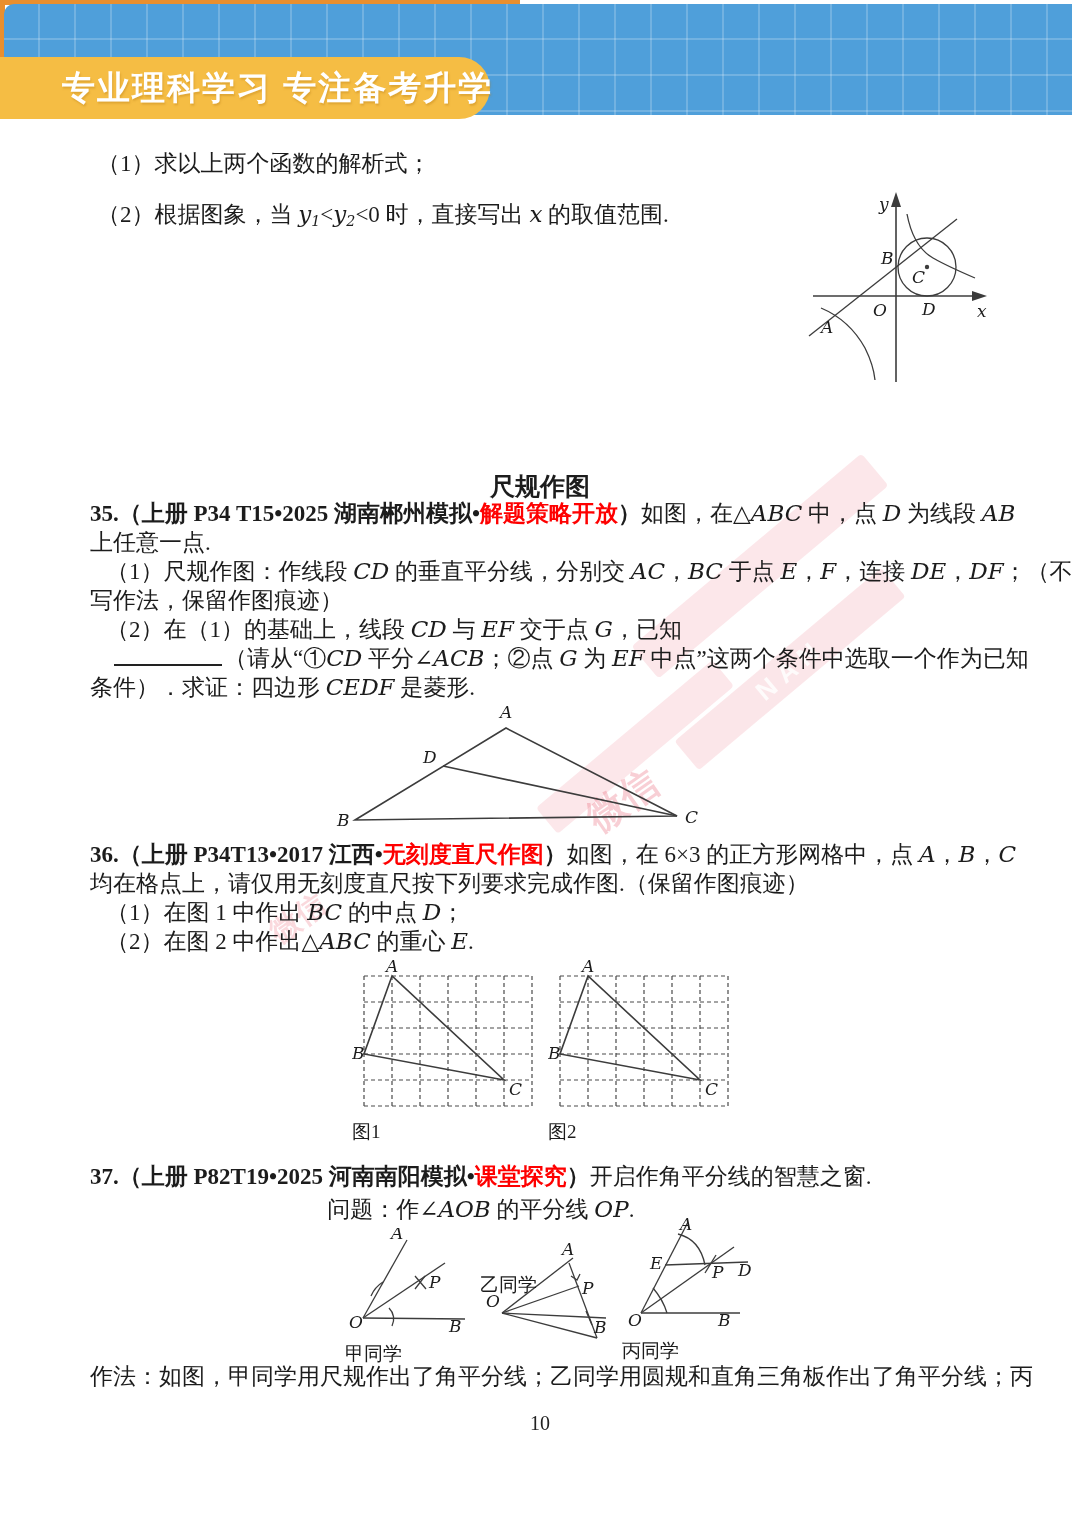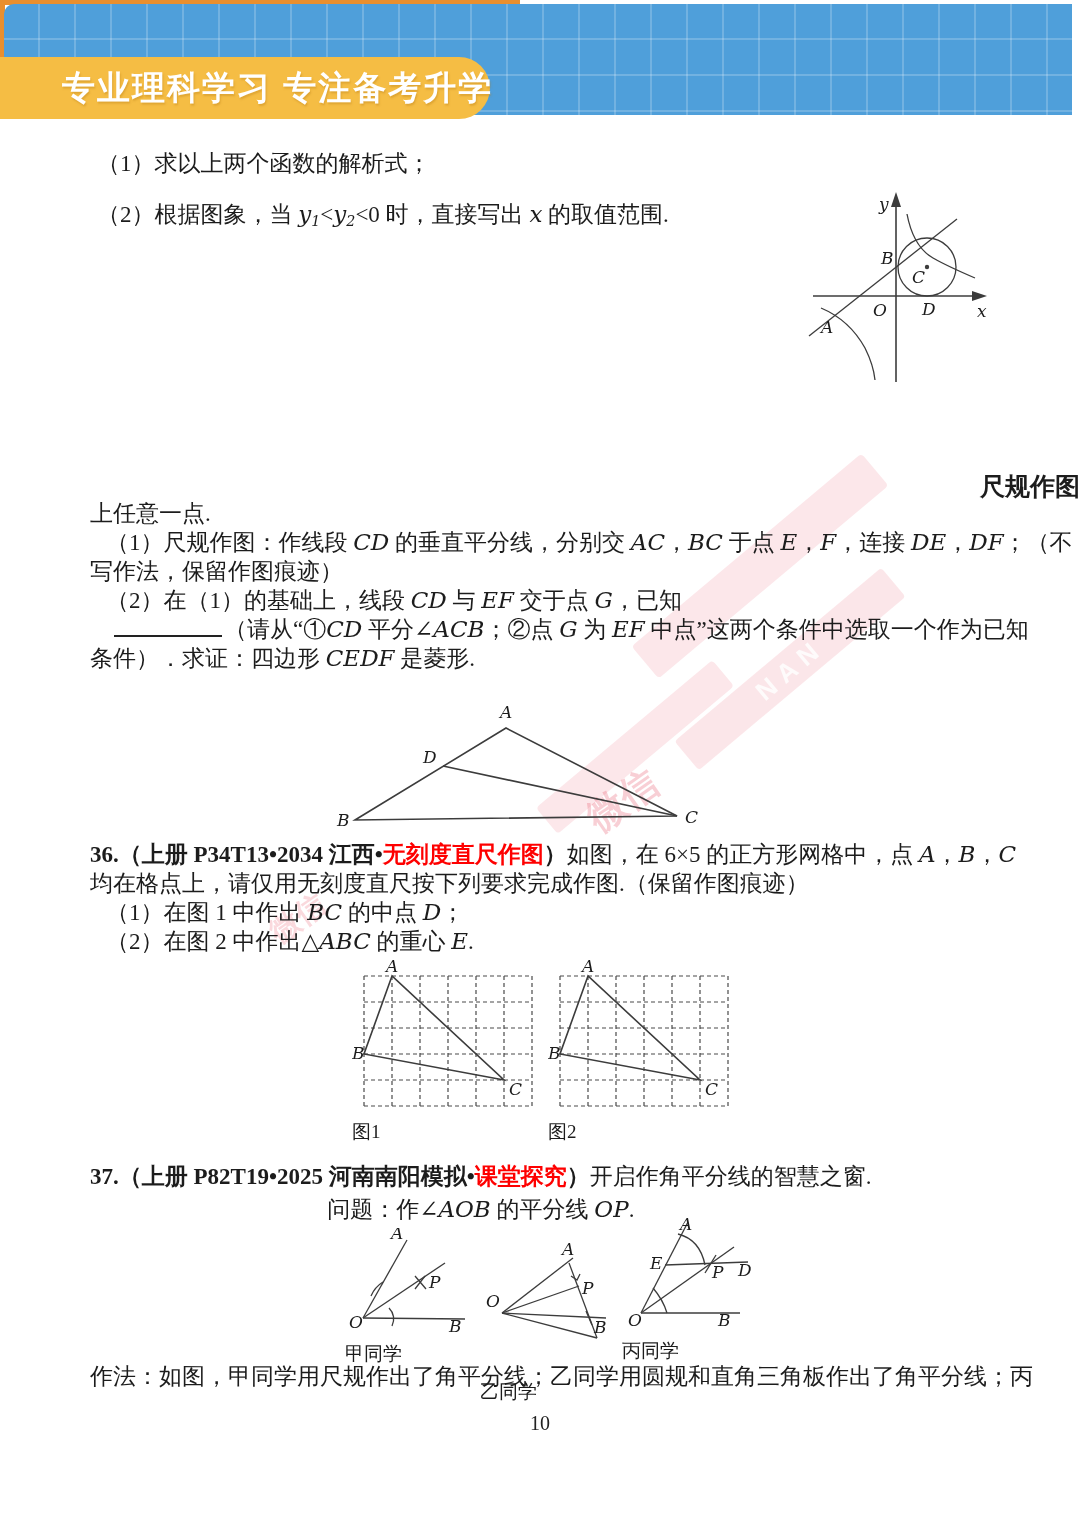--- a/index.html
+++ b/index.html
@@ -43,21 +43,21 @@
   
   .tl{position:relative;white-space:nowrap;font-size:23px;z-index:2;}
   .group{position:absolute;z-index:2;}
   .g-intro{left:97px;top:130px;}  .g-intro .tl{line-height:35px;margin-top:16px;}
   .g-35{left:90px;top:499px;}     .g-35 .tl{line-height:29px;}
   .g-36{left:90px;top:840px;}     .g-36 .tl{line-height:29px;}
   .g-37{left:90px;top:1161px;text-align:center;}    .g-37 .tl{line-height:32px;}
   .g-close{left:90px;top:1362px;} .g-close .tl{line-height:30px;}
   .ind{padding-left:8px;margin-left:8px;}
   .ind-blank{padding-left:24px;}
-  .heading{position:absolute;left:0;top:470px;width:100%;text-align:right;font-weight:bold;font-size:25px;z-index:2;}
+  .heading{position:absolute;left:0;top:470px;width:100%;text-align:center;font-weight:bold;font-size:25px;z-index:2;}
   .seg-n{}
   .seg-b{font-weight:bold;}
   .seg-r{font-weight:bold;color:var(--accent-red,#fe0000);}
   .seg-i{font-style:italic;font-family:"DejaVu Serif","Liberation Serif",serif;}
   .seg-sub{font-style:italic;font-size:0.62em;vertical-align:-4px;font-family:"DejaVu Serif",serif;}
   .seg-u{display:inline-block;width:108px;height:20px;border-bottom:2px solid #222;margin-right:2px;}
   .pagenum{position:absolute;left:0;top:1412px;width:100%;text-align:center;font-size:20px;z-index:2;color:#222;}
   
   .fig{position:absolute;z-index:2;}
   svg .ln{stroke:#3c3c3c;stroke-width:1.6;fill:none;}
@@ -109,39 +109,40 @@
     <text class="ml" x="78" y="126">O</text>
     <text class="ml" x="26" y="143">A</text>
     <text class="ml" x="86" y="74">B</text>
     <text class="ml" x="117" y="93">C</text>
     <text class="ml" x="127" y="125">D</text>
   </svg>
 
   <div class="heading">尺规作图</div>
 
   <div class="group g-35">
+    <div class="tl"><span class="seg-b">35.</span><span class="seg-b">（上册 P34 T15•2025 湖南郴州模拟•</span><span class="seg-r">解题策略开放</span><span class="seg-b">）</span><span class="seg-n">如图，在△</span><span class="seg-i">ABC</span><span class="seg-n"> 中，点 </span><span class="seg-i">D</span><span class="seg-n"> 为线段 </span><span class="seg-i">AB</span></div>
     <div class="tl"><span class="seg-n">上任意一点.</span></div>
     <div class="tl ind"><span class="seg-n">（1）尺规作图：作线段 </span><span class="seg-i">CD</span><span class="seg-n"> 的垂直平分线，分别交 </span><span class="seg-i">AC</span><span class="seg-n">，</span><span class="seg-i">BC</span><span class="seg-n"> 于点 </span><span class="seg-i">E</span><span class="seg-n">，</span><span class="seg-i">F</span><span class="seg-n">，连接 </span><span class="seg-i">DE</span><span class="seg-n">，</span><span class="seg-i">DF</span><span class="seg-n">；（不</span></div>
     <div class="tl"><span class="seg-n">写作法，保留作图痕迹）</span></div>
     <div class="tl ind"><span class="seg-n">（2）在（1）的基础上，线段 </span><span class="seg-i">CD</span><span class="seg-n"> 与 </span><span class="seg-i">EF</span><span class="seg-n"> 交于点 </span><span class="seg-i">G</span><span class="seg-n">，已知</span></div>
     <div class="tl ind-blank"><span class="seg-u"></span><span class="seg-n">（请从“①</span><span class="seg-i">CD</span><span class="seg-n"> 平分∠</span><span class="seg-i">ACB</span><span class="seg-n">；②点 </span><span class="seg-i">G</span><span class="seg-n"> 为 </span><span class="seg-i">EF</span><span class="seg-n"> 中点”这两个条件中选取一个作为已知</span></div>
     <div class="tl"><span class="seg-n">条件）．求证：四边形 </span><span class="seg-i">CEDF</span><span class="seg-n"> 是菱形.</span></div>
   </div>
 
   <svg class="fig" style="left:333px;top:703px;" width="370" height="126" viewBox="0 0 370 126">
     <polygon class="ln" points="173,25 22,117 344,113" fill="none"></polygon>
     <line class="ln" x1="110" y1="63" x2="344" y2="113"></line>
     <text class="ml" x="167" y="15">A</text>
     <text class="ml" x="4" y="123">B</text>
     <text class="ml" x="352" y="120">C</text>
     <text class="ml" x="90" y="60">D</text>
   </svg>
 
   <div class="group g-36">
-    <div class="tl"><span class="seg-b">36.</span><span class="seg-b">（上册 P34T13•2034 江西•</span><span class="seg-r">无刻度直尺作图</span><span class="seg-b">）</span><span class="seg-n">如图，在 6×5 的正方形网格中，点 </span><span class="seg-i">A</span><span class="seg-n">，</span><span class="seg-i">B</span><span class="seg-n">，</span><span class="seg-i">C</span></div>
+    <div class="tl"><span class="seg-b">36.</span><span class="seg-b">（上册 P34T13•2017 江西•</span><span class="seg-r">无刻度直尺作图</span><span class="seg-b">）</span><span class="seg-n">如图，在 6×3 的正方形网格中，点 </span><span class="seg-i">A</span><span class="seg-n">，</span><span class="seg-i">B</span><span class="seg-n">，</span><span class="seg-i">C</span></div>
     <div class="tl"><span class="seg-n">均在格点上，请仅用无刻度直尺按下列要求完成作图.（保留作图痕迹）</span></div>
     <div class="tl ind"><span class="seg-n">（1）在图 1 中作出 </span><span class="seg-i">BC</span><span class="seg-n"> 的中点 </span><span class="seg-i">D</span><span class="seg-n">；</span></div>
     <div class="tl ind"><span class="seg-n">（2）在图 2 中作出△</span><span class="seg-i">ABC</span><span class="seg-n"> 的重心 </span><span class="seg-i">E</span><span class="seg-n">.</span></div>
   </div>
 
   <svg class="fig" style="left:352px;top:960px;" width="190" height="158" viewBox="0 0 190 158">
     <g>
       <path class="dash" d="M12,16H180 M12,42H180 M12,68H180 M12,94H180 M12,120H180 M12,146H180"></path>
       <path class="dash" d="M12,16V146 M40,16V146 M68,16V146 M96,16V146 M124,16V146 M152,16V146 M180,16V146"></path>
     </g>
@@ -206,21 +207,21 @@
     <path class="ln-thin" d="M83,55 L94,37"></path>
     <text class="ml" x="6" y="108">O</text>
     <text class="ml" x="58" y="12">A</text>
     <text class="ml" x="96" y="108">B</text>
     <text class="ml" x="28" y="51">E</text>
     <text class="ml" x="90" y="60">P</text>
     <text class="ml" x="116" y="58">D</text>
   </svg>
 
   <div class="figcap" style="left:345px;top:1341px;width:130px;">甲同学</div>
-  <div class="figcap" style="left:480px;top:1379px;width:140px;font-family:Liberation Mono, monospace;">乙同学</div>
+  <div class="figcap" style="left:480px;top:1272px;width:140px;font-family:Liberation Mono, monospace;">乙同学</div>
   <div class="figcap" style="left:622px;top:1338px;width:150px;">丙同学</div>
 
   <div class="group g-close">
     <div class="tl"><span class="seg-n">作法：如图，甲同学用尺规作出了角平分线；乙同学用圆规和直角三角板作出了角平分线；丙</span></div>
   </div>
 
   <div class="pagenum">10</div>
 
 </div>
 

